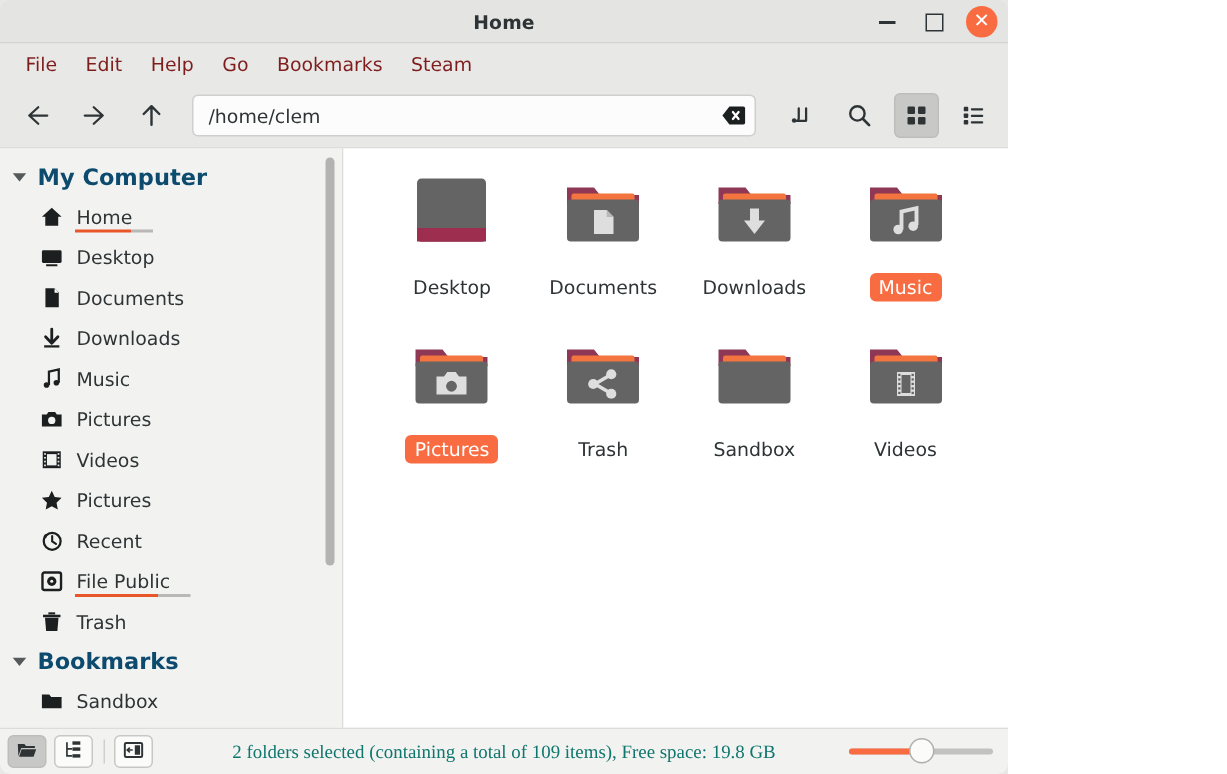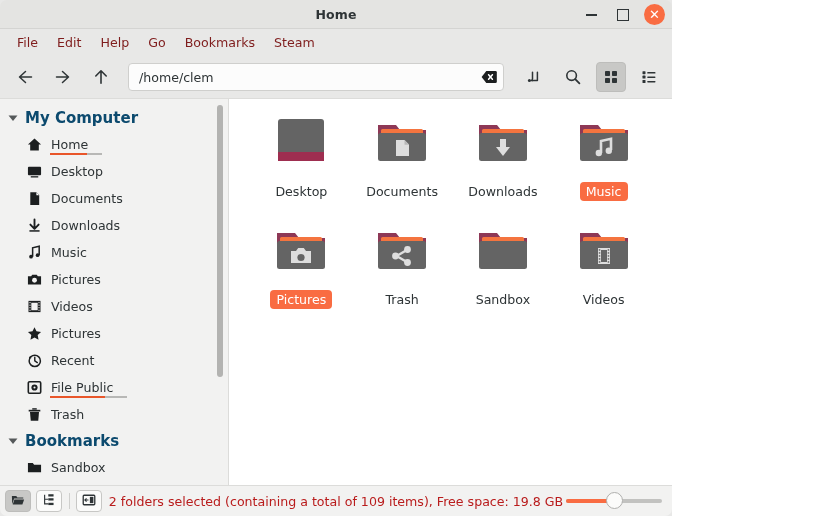--- a/index.html
+++ b/index.html
@@ -231,22 +231,23 @@
   }
   .sb-btn.on { background: #c8c8c6; border-color: #bdbdbb; }
   .sb-sep {
     width: 1px; height: 16px; background: #cfcfcd;
     margin: 0 6px 0 2px;
   }
   .status-text {
     position: absolute;
     left: 0; right: 0;
     text-align: center;
-    font-size: 12.6px; color: #b91c1c;
+    font-size: 12.6px; color: #0f766e;
     pointer-events: none;
+    font-family: Liberation Serif, serif;
   }
   .zoom-slider {
     margin-left: auto;
     width: 96px; height: 18px;
     position: relative;
     display: flex; align-items: center;
     z-index: 2;
   }
   .zs-track {
     position: absolute; left: 0; right: 0; top: 7px;

